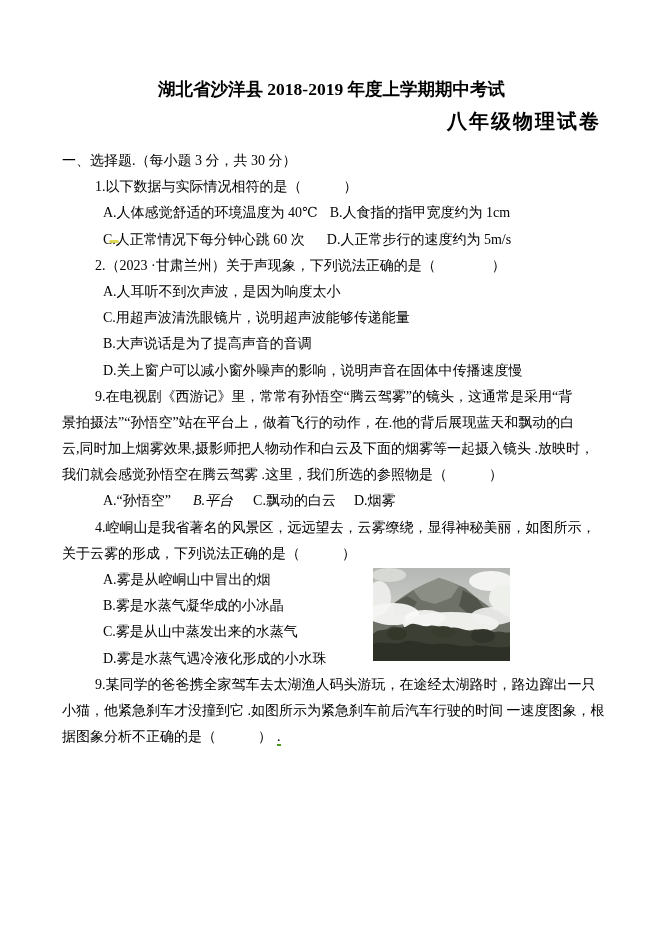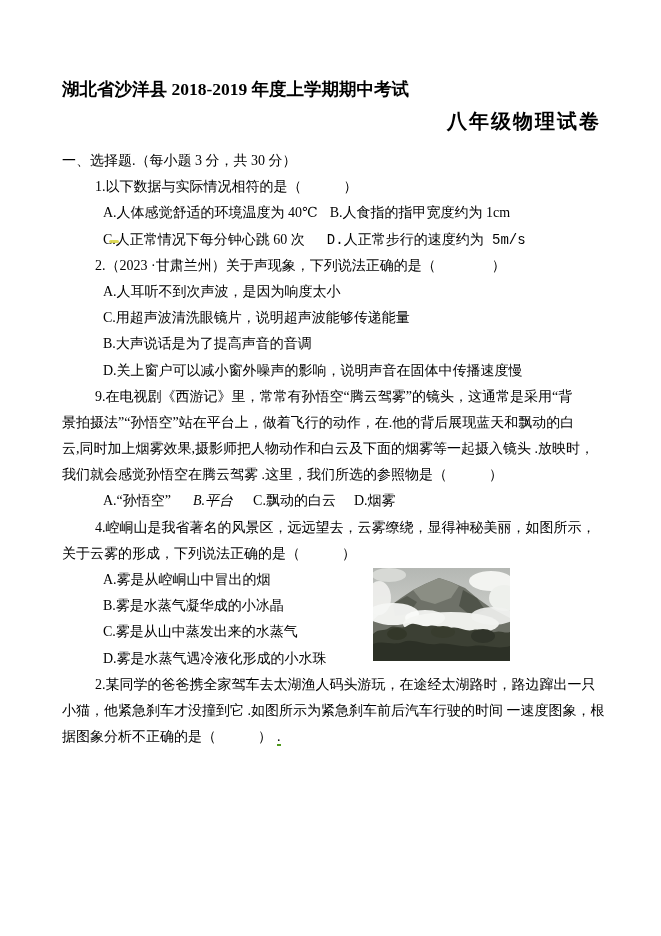--- a/index.html
+++ b/index.html
@@ -10,20 +10,21 @@
     color:#000;
     font-family:"Liberation Serif","DejaVu Serif",serif;
     box-sizing:border-box;
     padding:76px 60px 0 62px;
     overflow:hidden;
   }
   .title{
     margin:0;
     font-size:17.5px;
     font-weight:bold;
+    text-align:center;
     line-height:26px;
     white-space:nowrap;
   }
   .subtitle{
     margin:6px 0 0 0;
     font-size:20px;
     font-weight:bold;
     text-align:right;
     line-height:26px;
     letter-spacing:2px;
@@ -32,21 +33,21 @@
   .bodytext{margin-top:14px;}
   .line{
     font-size:14px;
     line-height:26.2px;
     height:26.2px;
     white-space:nowrap;
   }
   .stem{padding-left:33px;}
   .opt{padding-left:41px;}
   .gap-b{margin-left:12px;}
-  .gap-d{margin-left:22px;font-family:Liberation Mono, monospace;}
+  .gap-d{margin-left:22px;}
   .g1{margin-left:22px;font-style:italic;}
   .g2{margin-left:20px;}
   .g3{margin-left:18px;}
   .gmark{
     display:inline-block;
     margin-left:5px;
     line-height:14px;
     border-bottom:2px solid #4e9a1c;
   }
   .spellmark{
@@ -92,21 +93,21 @@
     <div class="line">我们就会感觉孙悟空在腾云驾雾 .这里，我们所选的参照物是（　　　）</div>
     <div class="line opt"><span>A.“孙悟空”</span><span class="g1">B.平台</span><span class="g2">C.飘动的白云</span><span class="g3">D.烟雾</span></div>
 
     <div class="line stem">4.崆峒山是我省著名的风景区，远远望去，云雾缭绕，显得神秘美丽，如图所示，</div>
     <div class="line">关于云雾的形成，下列说法正确的是（　　　）</div>
     <div class="line opt">A.雾是从崆峒山中冒出的烟</div>
     <div class="line opt">B.雾是水蒸气凝华成的小冰晶</div>
     <div class="line opt">C.雾是从山中蒸发出来的水蒸气</div>
     <div class="line opt">D.雾是水蒸气遇冷液化形成的小水珠</div>
 
-    <div class="line stem">2.某同学的爸爸携全家驾车去太湖渔人码头游玩，在途经太湖路时，路边蹿出一只</div>
+    <div class="line stem">9.某同学的爸爸携全家驾车去太湖渔人码头游玩，在途经太湖路时，路边蹿出一只</div>
     <div class="line">小猫，他紧急刹车才没撞到它 .如图所示为紧急刹车前后汽车行驶的时间 一速度图象，根</div>
     <div class="line"><span>据图象分析不正确的是（　　　）</span><span class="gmark">.</span></div>
 
   </div>
 
   <svg class="photo" viewBox="0 0 137 93" xmlns="http://www.w3.org/2000/svg">
     <defs>
       <linearGradient id="sky" x1="0" y1="0" x2="0" y2="1">
         <stop offset="0" stop-color="#b4b7b3"></stop>
         <stop offset="1" stop-color="#e2e4e0"></stop>

